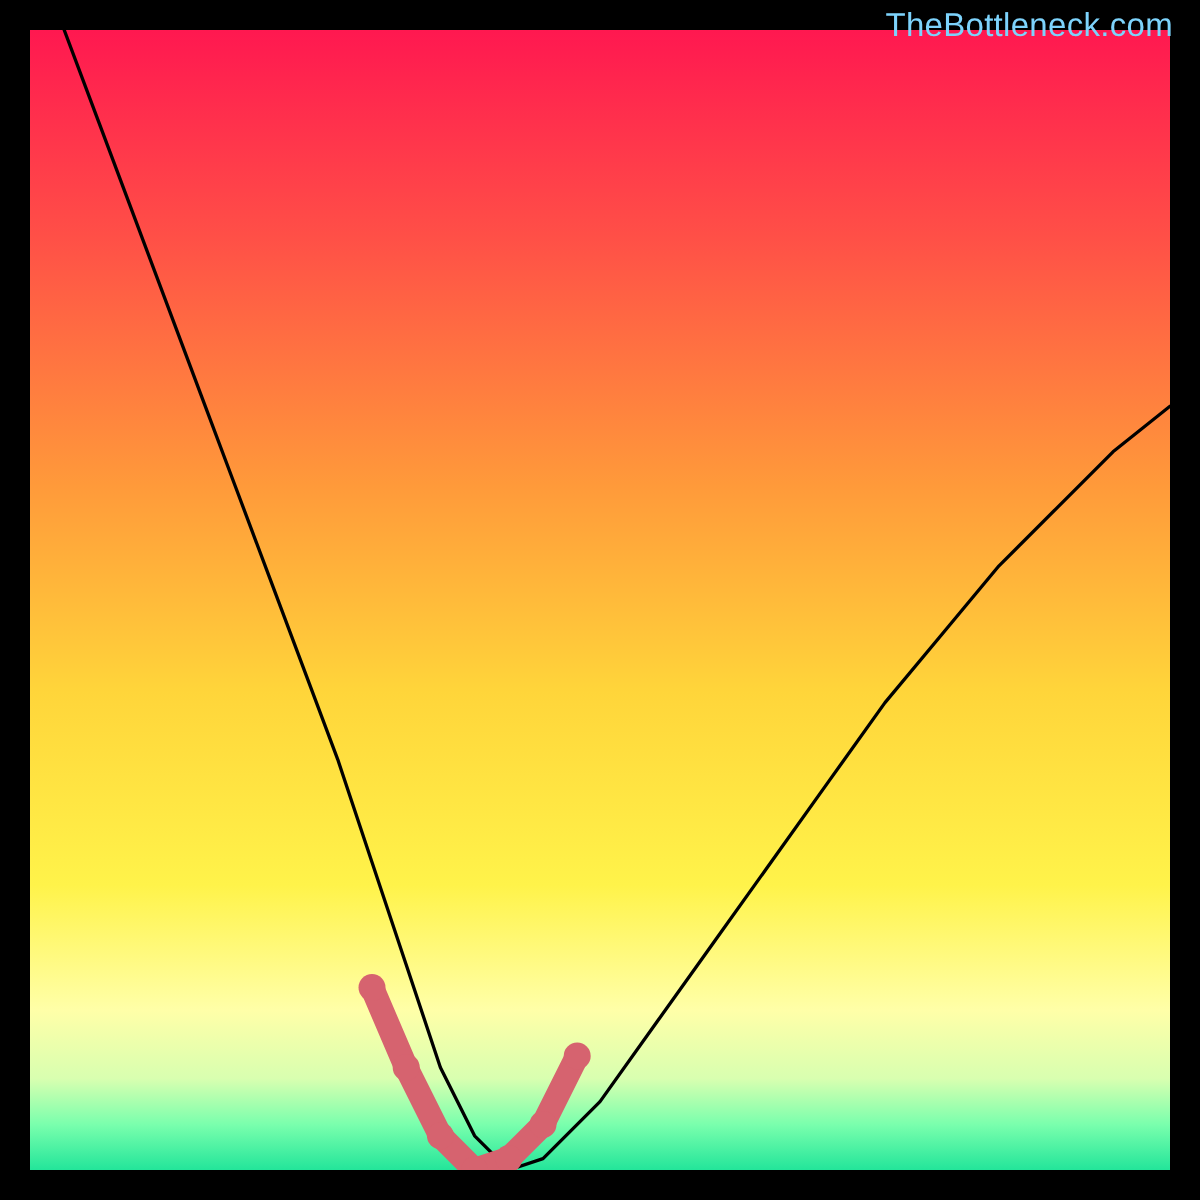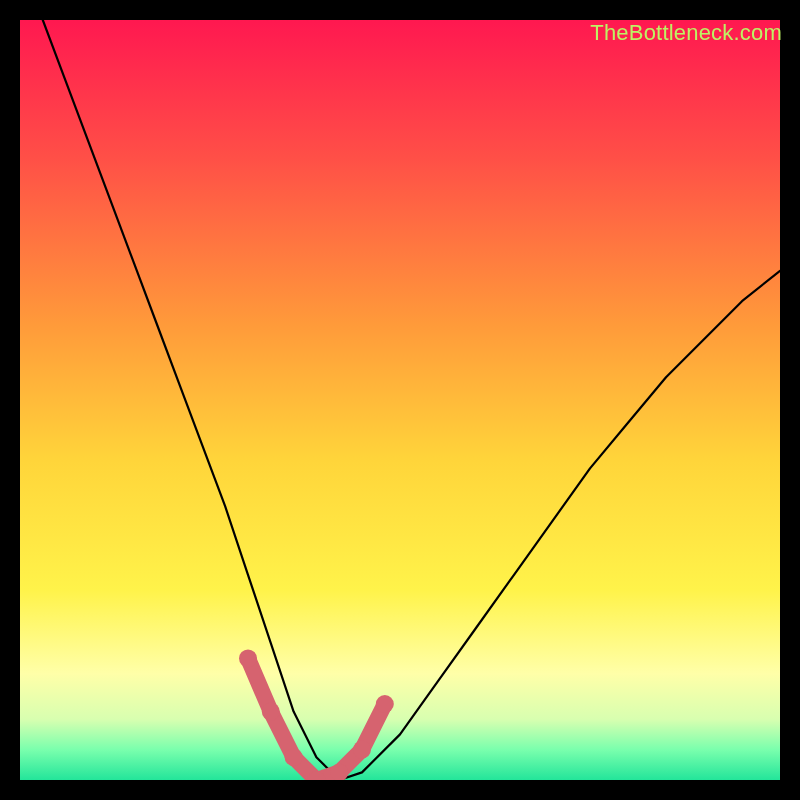--- a/index.html
+++ b/index.html
@@ -1,19 +1,19 @@
 <!DOCTYPE html>
 <html><head>
 <meta charset="utf-8">
 <style>
   * { margin: 0; padding: 0; box-sizing: border-box; }
   body { width: 800px; height: 800px; background: #000; position: relative; overflow: hidden; font-family: Arial, sans-serif; }
   .chart-frame { position: absolute; top: 20px; left: 20px; width: 760px; height: 760px; }
   .gradient-bg { position: absolute; top: 0; left: 0; width: 100%; height: 100%; }
-  .watermark { position: absolute; top: 20px; right: 18px; color: #bef264; font-size: 22px; font-weight: 500; letter-spacing: 0.2px; }
+  .watermark { position: absolute; top: 4px; right: 18px; color: #7dd3fc; font-size: 22px; font-weight: 500; letter-spacing: 0.2px; }
   svg.curve-layer { position: absolute; top: 20px; left: 20px; width: 760px; height: 760px; }
 </style>
 </head>
 <body>
 
 <div class="chart-frame">
   <svg class="gradient-bg" viewBox="0 0 760 760" preserveAspectRatio="none">
     <defs>
       <linearGradient id="bg-grad" x1="0" y1="0" x2="0" y2="1">
         <stop offset="0%" stop-color="#ff1850"></stop>

